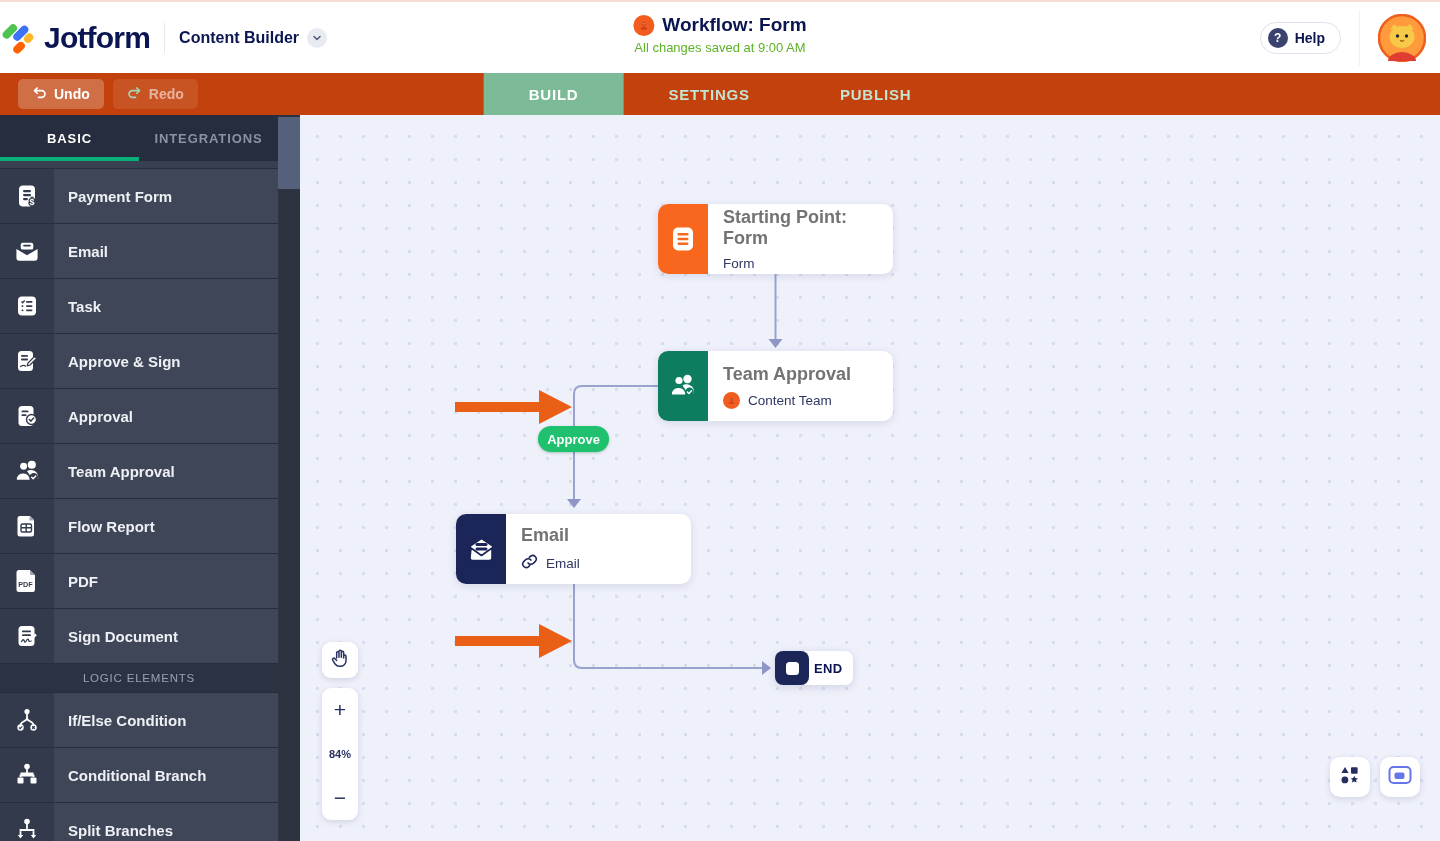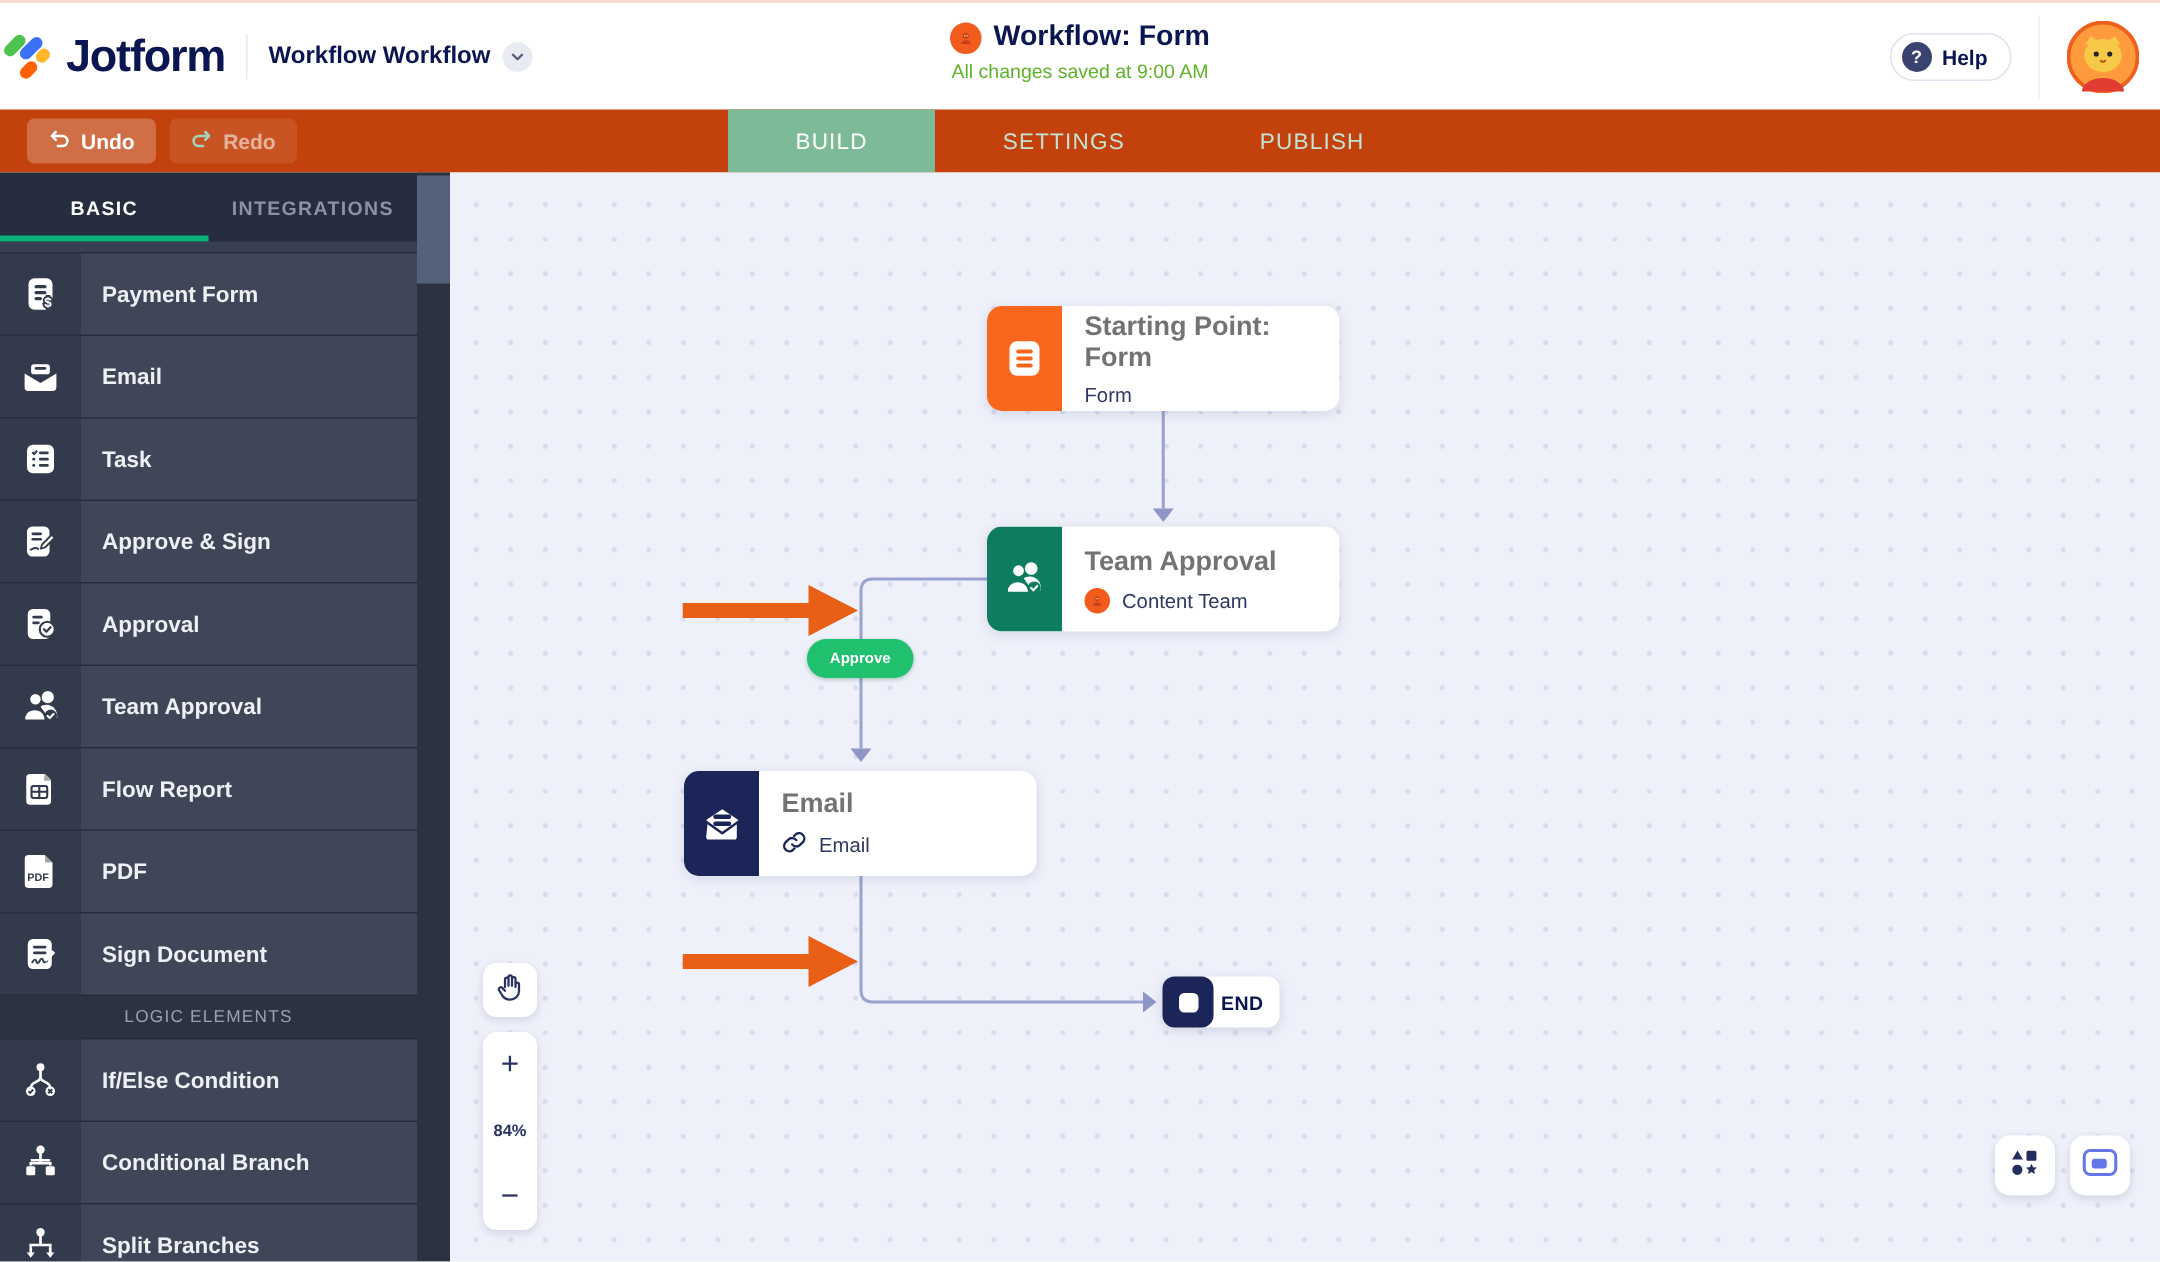--- a/index.html
+++ b/index.html
@@ -29,21 +29,21 @@
   .hdr-div2 { width:1px; height:56px; background:#eef0f5; }
   .avatar-btn { width:48px; height:48px; cursor:pointer; }
 
   
   .toolbar { height:42px; background:#c2410c; display:flex; align-items:center; position:relative; }
   .undo-redo { display:flex; gap:9px; padding-left:18px; }
   .tb-btn { display:flex; align-items:center; gap:7px; height:30px; padding:0 14px; border-radius:5px; font-size:14px; font-weight:700; cursor:pointer; }
   .tb-undo { background:rgba(255,255,255,.24); color:#fff; }
   .tb-redo { background:rgba(255,255,255,.10); color:rgba(255,255,255,.55); }
   .tb-tabs { position:absolute; left:50%; transform:translateX(-50%); height:42px; display:flex; }
-  .tb-tab { display:flex; align-items:center; padding:0 45px; font-size:15px; font-weight:400; letter-spacing:.8px; color:#c4e3d2; cursor:pointer; }
+  .tb-tab { display:flex; align-items:center; padding:0 45px; font-size:15px; font-weight:700; letter-spacing:.8px; color:#c4e3d2; cursor:pointer; }
   .tb-tab.active { background:#7cba98; color:#fff; }
 
   
   .main { display:flex; height:726px; }
 
   
   .sidebar { width:300px; flex-shrink:0; background:#262d3e; position:relative; overflow:hidden; }
   .sb-inner { width:278px; }
   .sb-tabs { height:46px; display:flex; }
   .sb-tab { flex:1; display:flex; align-items:center; justify-content:center; font-size:13px; font-weight:700; letter-spacing:.9px; color:#8b92a4; position:relative; cursor:pointer; }
@@ -69,21 +69,21 @@
   .nc-orange { background:#f8671d; }
   .nc-green  { background:#0d7c5f; }
   .nc-navy   { background:#1b2557; }
   .node-body { padding:12px 15px; display:flex; flex-direction:column; justify-content:center; gap:7px; }
   .node-title { font-size:18px; font-weight:800; color:#737373; }
   .node-sub { font-size:13.5px; color:#2f3763; display:flex; align-items:center; gap:8px; }
 
   .mini-avatar { width:17px; height:17px; border-radius:50%; background:#f25c1e; display:inline-flex; align-items:center; justify-content:center; flex-shrink:0; }
 
   .approve-pill { position:absolute; left:238px; top:311px; width:71px; height:26px; background:#1fc06e; border-radius:14px;
-                  color:#fff; font-size:10px; font-weight:700; display:flex; align-items:center; justify-content:center;
+                  color:#fff; font-size:13px; font-weight:700; display:flex; align-items:center; justify-content:center;
                   box-shadow:0 1px 3px rgba(10,90,50,.3); cursor:pointer; }
 
   .end-node { position:absolute; left:475px; top:536px; height:34px; display:flex; cursor:pointer;
               filter:drop-shadow(0 2px 4px rgba(32,41,88,.15)); }
   .end-sq { width:34px; height:34px; background:#1b2557; border-radius:8px; display:flex; align-items:center; justify-content:center; z-index:1; }
   .end-inner { width:13px; height:13px; background:#fff; border-radius:3.5px; }
   .end-label { background:#fff; border-radius:0 8px 8px 0; margin-left:-5px; display:flex; align-items:center;
                padding:0 11px 0 10px; font-size:13px; font-weight:700; color:#0a1551; letter-spacing:.3px; }
 
   .ptr-arrow { position:absolute; pointer-events:none; }
@@ -116,21 +116,21 @@
             <rect x="13" y="14" width="18" height="8" rx="4" fill="#3b72f6"></rect>
             <rect x="4" y="23" width="13" height="8" rx="4" fill="#ff6100"></rect>
             <rect x="19" y="23" width="10" height="8" rx="4" fill="#ffb629"></rect>
           </g>
         </svg>
       </span>
       <span class="logo-text">Jotform</span>
     </div>
     <div class="hdr-div"></div>
     <div class="product-picker">
-      <span class="product-name">Workflow Workflow</span>
+      <span class="product-name">Content Builder</span>
       <span class="chev-circle">
         <svg width="12" height="12" viewBox="0 0 12 12">
             <path d="M3 4.5l3 3 3-3" stroke="#565e77" stroke-width="1.6" fill="none" stroke-linecap="round" stroke-linejoin="round"></path>
           </svg>
       </span>
     </div>
   </div>
 
   <div class="header-center">
     <div class="title-row">

